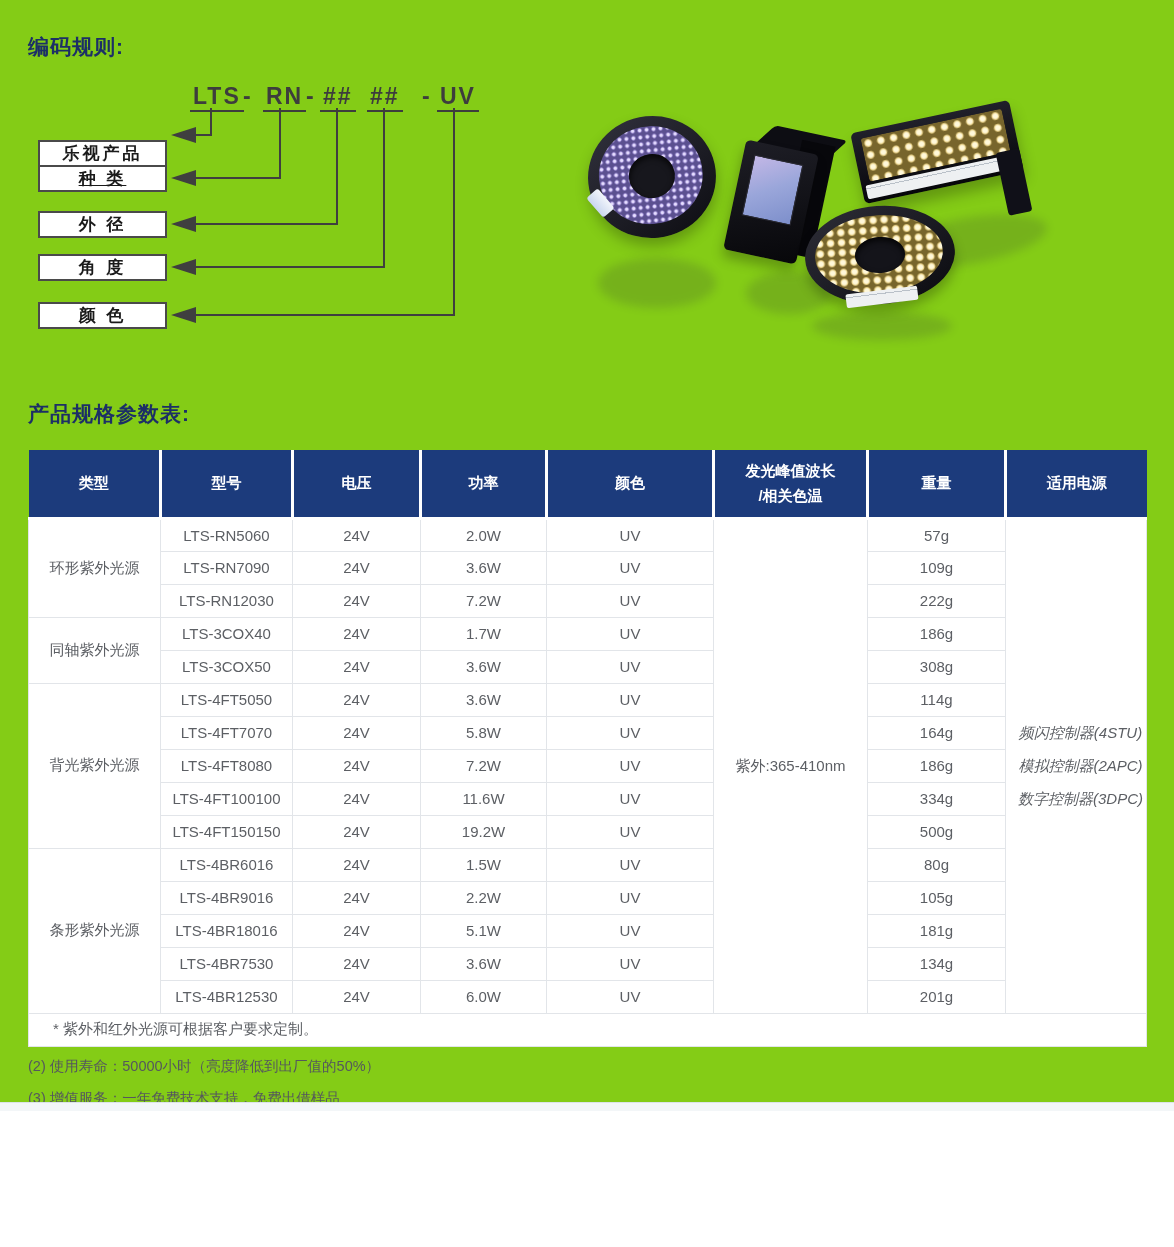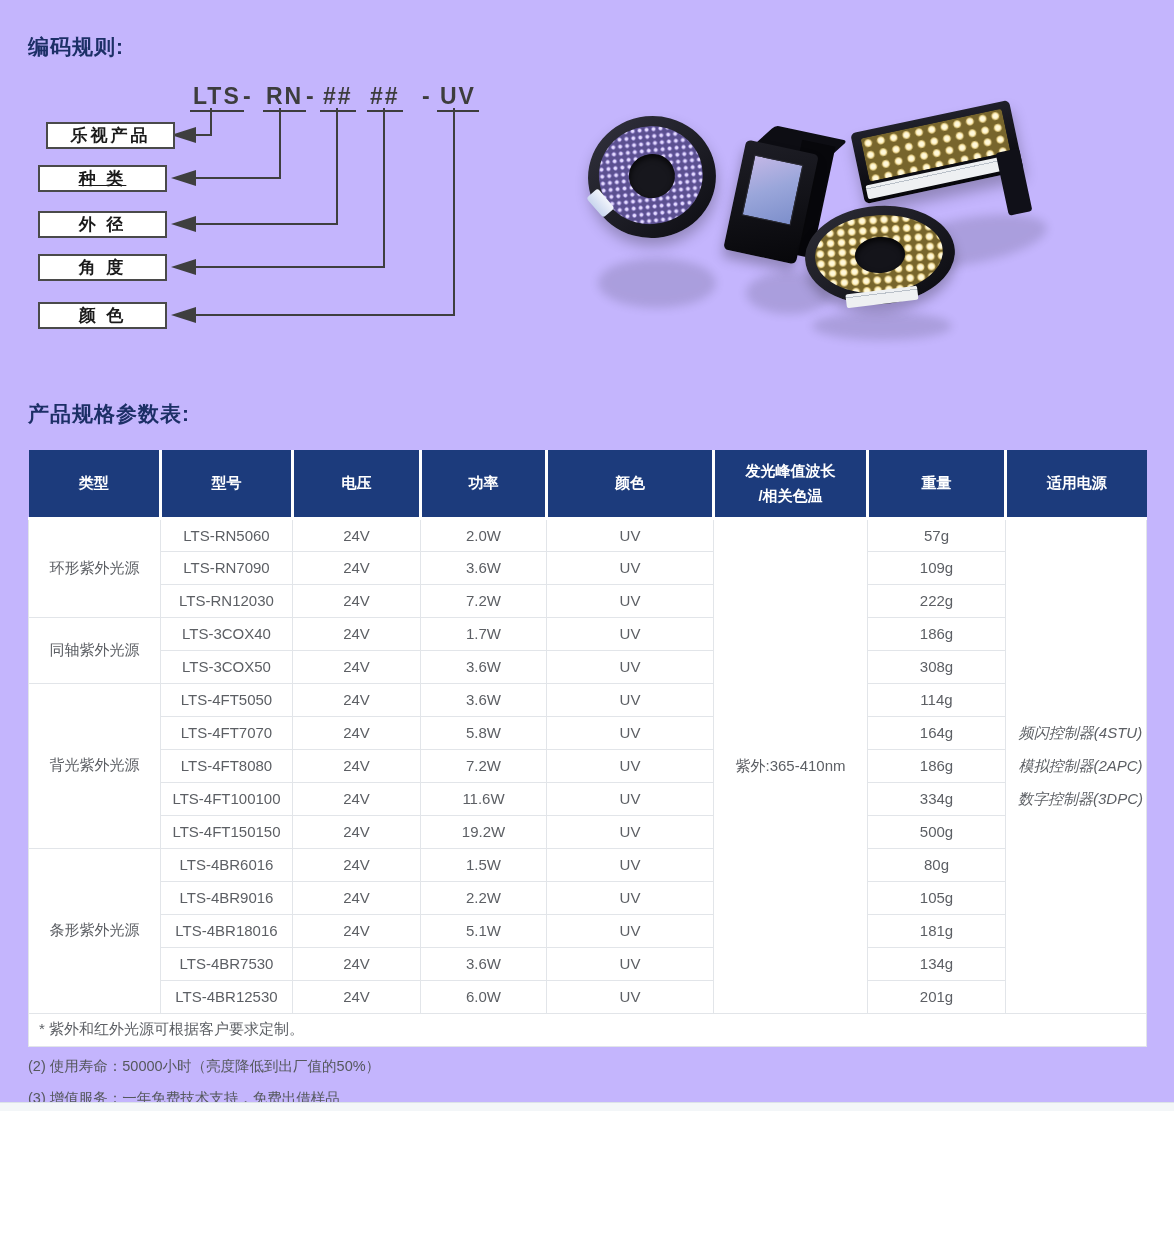--- a/index.html
+++ b/index.html
@@ -2,21 +2,21 @@
 <html><head>
 <meta charset="utf-8">
 <style>
   * { margin: 0; padding: 0; box-sizing: border-box; }
   html, body { background: #ffffff; }
   body { font-family: "Liberation Sans", sans-serif; }
   .page {
     position: relative;
     width: 1174px;
     height: 1111px;
-    background: #c4b5fd;
+    background: #84cc16;
     overflow: hidden;
   }
   
   .sec-title {
     position: absolute;
     left: 28px;
     font-size: 21px;
     font-weight: bold;
     color: #1c2f66;
     letter-spacing: 1px;
@@ -96,21 +96,21 @@
     font-size: 15px;
     color: #5c5f64;
     text-align: center;
     vertical-align: middle;
     background: #ffffff;
   }
   td.ps-cell { text-align: left; font-style: italic; }
   td.ps-cell .ps-line { margin: 13px 0 13px 9px; line-height: 20px; }
   td.footnote-cell {
     text-align: left !important;
-    padding-left: 10px;
+    padding-left: 24px;
     font-size: 14.5px;
     height: 33px;
   }
 
   
   .notes { position: absolute; left: 28px; top: 1056px; }
   .note-line {
     font-size: 14.5px;
     color: #55585d;
     line-height: 20px;
@@ -154,21 +154,21 @@
 
     <span class="code-seg" style="left:190px;">LTS</span>
     <span class="code-dash" style="left:243px;">-</span>
     <span class="code-seg" style="left:263px;">RN</span>
     <span class="code-dash" style="left:306px;">-</span>
     <span class="code-seg" style="left:320px;">##</span>
     <span class="code-seg" style="left:367px;">##</span>
     <span class="code-dash" style="left:422px;">-</span>
     <span class="code-seg" style="left:437px;">UV</span>
 
-    <div class="lbl-box" style="top:122px;margin-left:8px;">乐视产品</div>
+    <div class="lbl-box" style="top:140px;">乐视产品</div>
     <div class="lbl-box" style="top:165px;text-decoration:underline;">种 类</div>
     <div class="lbl-box" style="top:211px;">外 径</div>
     <div class="lbl-box" style="top:254px;">角 度</div>
     <div class="lbl-box" style="top:302px;">颜 色</div>
   </div>
 
   <div class="photos">
 
     <div class="reflection" style="left:48px; top:178px; width:118px; height:50px;"></div>
     <div class="reflection" style="left:196px; top:192px; width:86px; height:42px;"></div>

